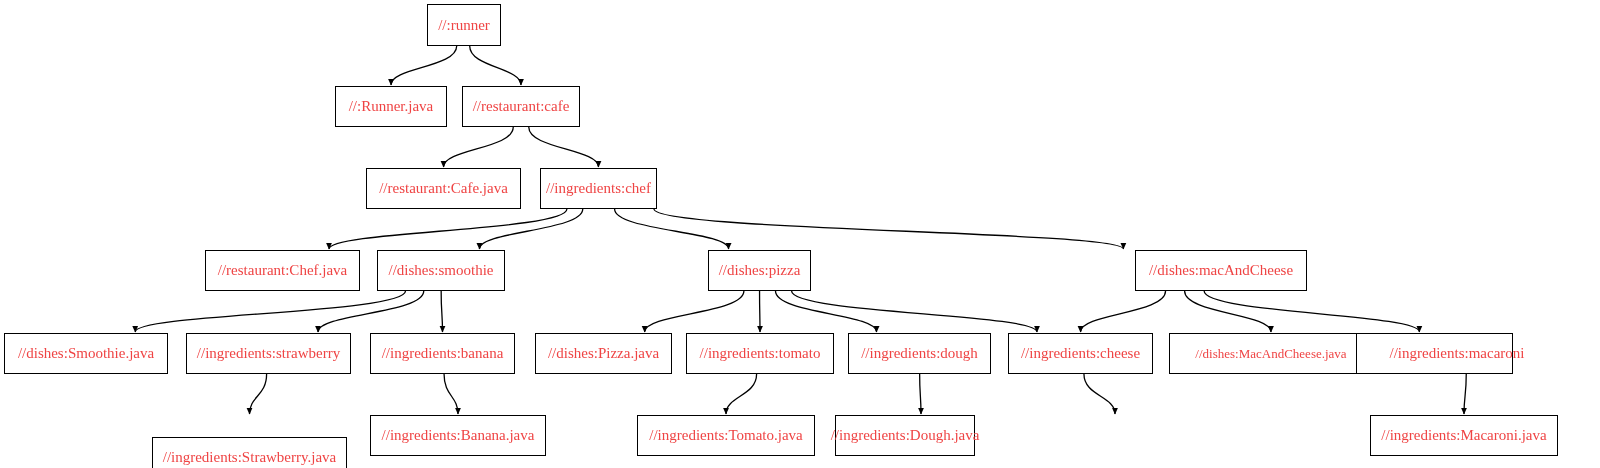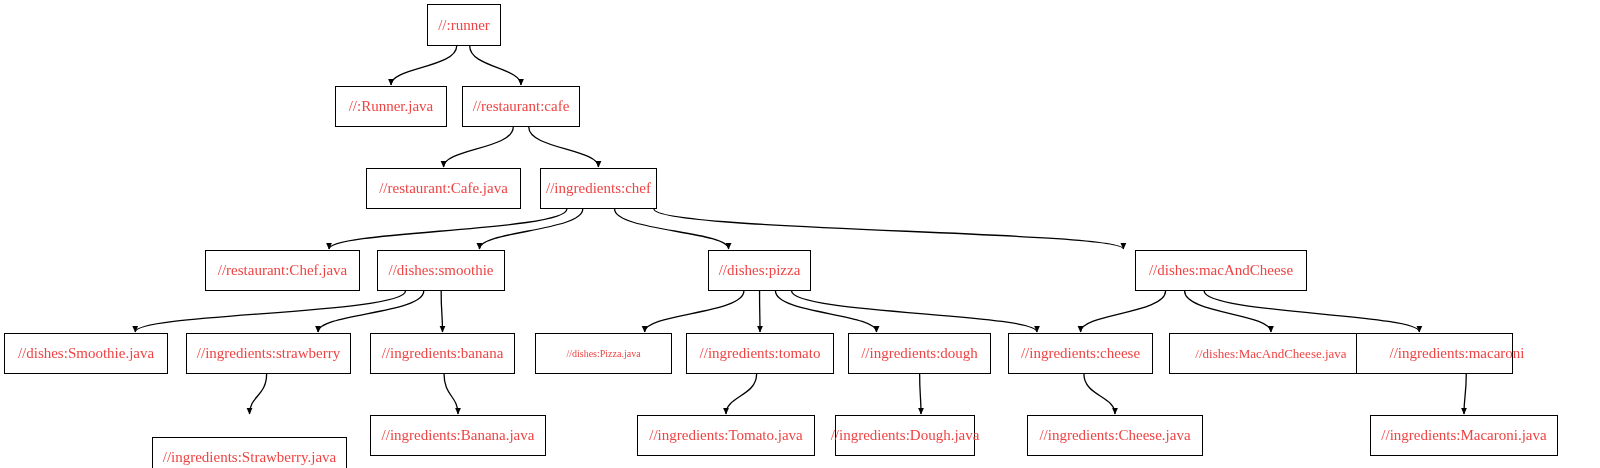--- a/index.html
+++ b/index.html
@@ -117,21 +117,21 @@
       <div class="graph-node" style="left: 4px; top: 333px; width: 164px; height: 41px; border-color: rgb(0, 0, 0); background: rgb(255, 255, 255);">
         <span class="node-label" style="font-size: 15px;">//dishes:Smoothie.java</span>
       </div>
       <div class="graph-node" style="left: 186px; top: 333px; width: 165px; height: 41px; border-color: rgb(0, 0, 0); background: rgb(255, 255, 255);">
         <span class="node-label" style="font-size: 15px;">//ingredients:strawberry</span>
       </div>
       <div class="graph-node" style="left: 370px; top: 333px; width: 145px; height: 41px; border-color: rgb(0, 0, 0); background: rgb(255, 255, 255);">
         <span class="node-label" style="font-size: 15px;">//ingredients:banana</span>
       </div>
       <div class="graph-node" style="left: 535px; top: 333px; width: 137px; height: 41px; border-color: rgb(0, 0, 0); background: rgb(255, 255, 255);">
-        <span class="node-label" style="font-size: 10px;">//dishes:Pizza.java</span>
+        <span class="node-label" style="font-size: 15px;">//dishes:Pizza.java</span>
       </div>
       <div class="graph-node" style="left: 686px; top: 333px; width: 148px; height: 41px; border-color: rgb(0, 0, 0); background: rgb(255, 255, 255);">
         <span class="node-label" style="font-size: 15px;">//ingredients:tomato</span>
       </div>
       <div class="graph-node" style="left: 848px; top: 333px; width: 143px; height: 41px; border-color: rgb(0, 0, 0); background: rgb(255, 255, 255);">
         <span class="node-label" style="font-size: 15px;">//ingredients:dough</span>
       </div>
       <div class="graph-node" style="left: 1008px; top: 333px; width: 145px; height: 41px; border-color: rgb(0, 0, 0); background: rgb(255, 255, 255);">
         <span class="node-label" style="font-size: 15px;">//ingredients:cheese</span>
       </div>
@@ -146,20 +146,17 @@
       </div>
       <div class="graph-node" style="left: 370px; top: 415px; width: 176px; height: 41px; border-color: rgb(0, 0, 0); background: rgb(255, 255, 255);">
         <span class="node-label" style="font-size: 15px;">//ingredients:Banana.java</span>
       </div>
       <div class="graph-node" style="left: 637px; top: 415px; width: 178px; height: 41px; border-color: rgb(0, 0, 0); background: rgb(255, 255, 255);">
         <span class="node-label" style="font-size: 15px;">//ingredients:Tomato.java</span>
       </div>
       <div class="graph-node" style="left: 835px; top: 415px; width: 140px; height: 41px; border-color: rgb(0, 0, 0); background: rgb(255, 255, 255);">
         <span class="node-label" style="font-size: 15px;">//ingredients:Dough.java</span>
       </div>
-      <div class="graph-node" style="left: 1027px; top: 415px; width: 176px; height: 41px; border-color: rgb(0, 0, 0); background: rgb(255, 255, 255);">
-        <span class="node-label" style="font-size: 15px;">//ingredients:Cheese.java</span>
-      </div>
       <div class="graph-node" style="left: 1370px; top: 415px; width: 188px; height: 41px; border-color: rgb(0, 0, 0); background: rgb(255, 255, 255); text-align: center;">
         <span class="node-label" style="font-size: 15px;">//ingredients:Macaroni.java</span>
       </div>
     </div>
 </div>
 
 </body></html>

